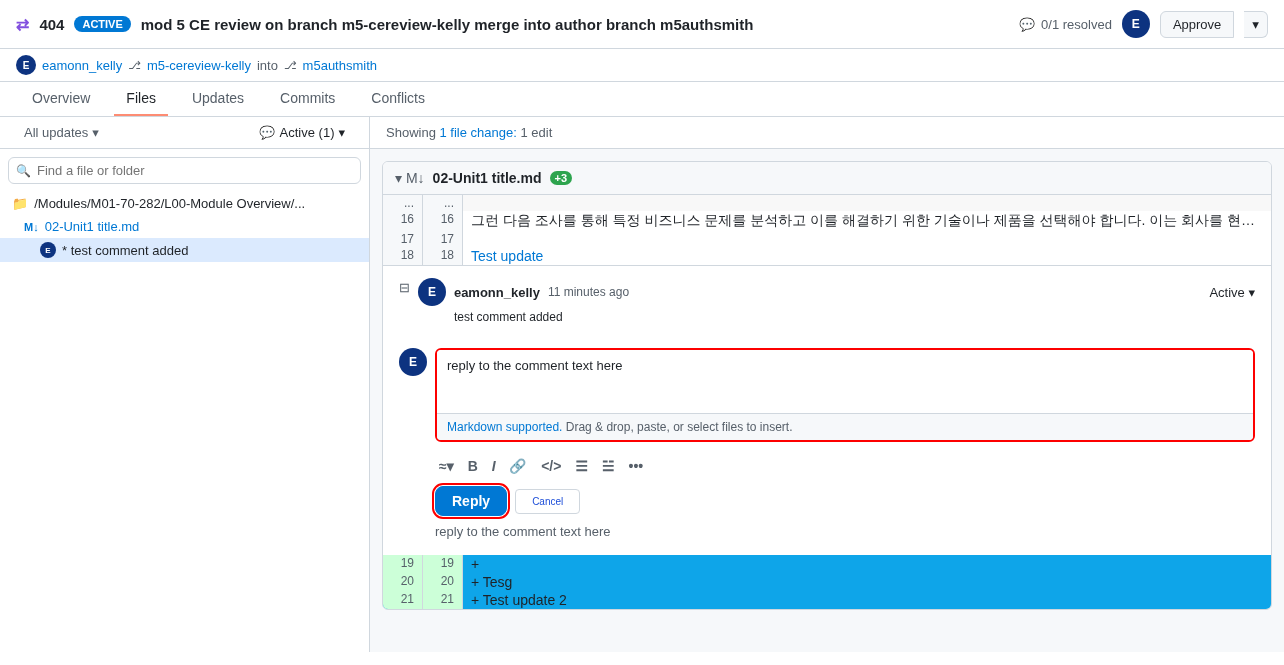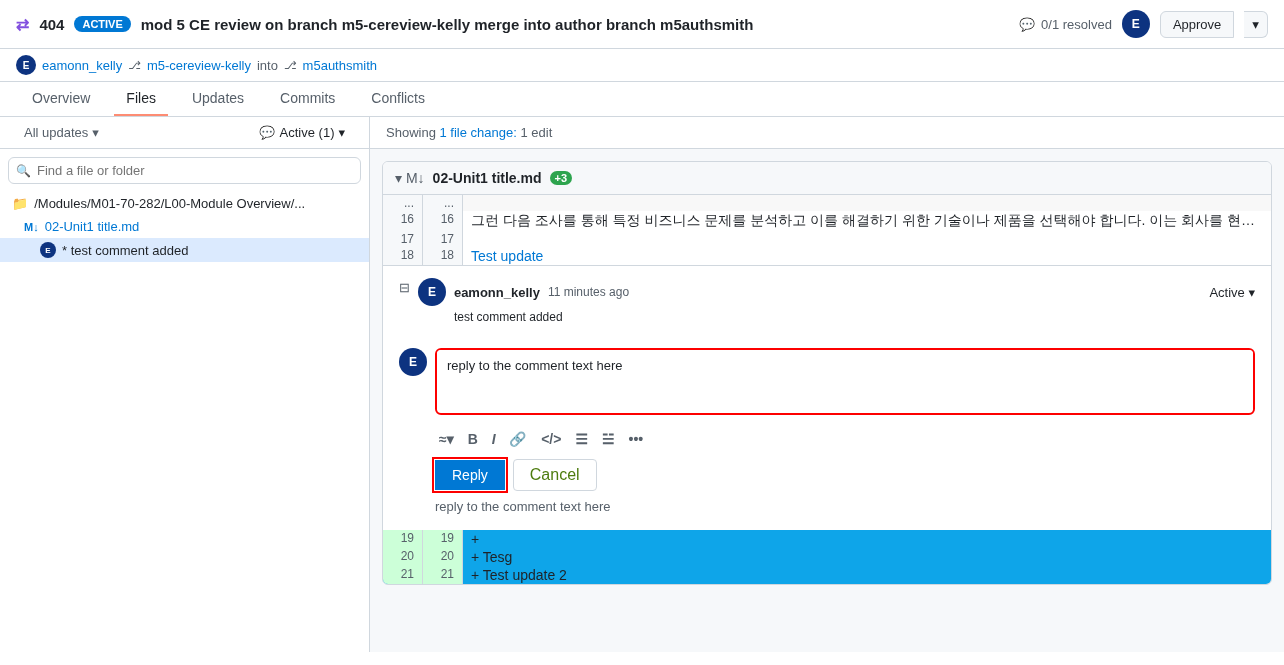--- a/index.html
+++ b/index.html
@@ -81,23 +81,23 @@
     .reply-textarea { width: 100%; border: none; outline: none; padding: 8px 10px; font-size: 13px; color: #1f2328; resize: none; min-height: 60px; font-family: inherit; }
     .reply-footer { padding: 6px 10px; background: #f6f8fa; border-top: 1px solid #d0d7de; font-size: 12px; color: #0078d4; }
     .reply-footer-text { color: #57606a; }
 
     
     .format-toolbar { display: flex; align-items: center; gap: 6px; padding: 6px 0; }
     .toolbar-btn { background: none; border: none; cursor: pointer; color: #57606a; font-size: 14px; padding: 2px 4px; border-radius: 3px; font-weight: 600; }
 
     
     .action-buttons { display: flex; align-items: center; gap: 8px; padding: 4px 0; }
-    .btn-reply { background: #0078d4; color: #fff; border: 1px solid #0078d4; padding: 6px 16px; border-radius: 0; cursor: pointer; font-size: 14px; font-weight: 400; outline: 2px solid #fd0000; outline-offset: 1px; }
+    .btn-reply { background: #0078d4; color: #fff; border: 1px solid #0078d4; padding: 6px 16px; border-radius: 8px; cursor: pointer; font-size: 14px; font-weight: 700; outline: 2px solid #fd0000; outline-offset: 1px; }
     .btn-resolve { background: #fff; color: #1f2328; border: 1px solid #d0d7de; padding: 6px 16px; border-radius: 4px; cursor: pointer; font-size: 14px; }
-    .btn-cancel { background: #fff; color: #4d7c0f; border: 1px solid #d0d7de; padding: 6px 16px; border-radius: 4px; cursor: pointer; font-size: 16px; }
+    .btn-cancel { background: #fff; color: #1d4ed8; border: 1px solid #d0d7de; padding: 6px 16px; border-radius: 4px; cursor: pointer; font-size: 10px; }
 
     
     .preview-text { font-size: 13px; color: #57606a; padding: 4px 0; margin-left: 36px; }
 
     
     .diff-line-added-full { background: #0ea5e9; }
   </style>
 </head>
 <body>
 
@@ -217,20 +217,24 @@
               </span>
             </div>
             <div class="comment-body">test comment added</div>
           </div>
         </div>
 
         <div class="reply-area">
           <div class="reply-avatar">E</div>
           <div class="reply-box-container">
             <textarea class="reply-textarea" style="">reply to the comment text here</textarea>
+            <div class="reply-footer">
+              <span>Markdown supported.</span>
+              <span class="reply-footer-text"> Drag &amp; drop, paste, or select files to insert.</span>
+            </div>
           </div>
         </div>
 
         <div style="margin-left:36px;">
           <div class="format-toolbar">
             <button class="toolbar-btn">≈▾</button>
             <button class="toolbar-btn"><b>B</b></button>
             <button class="toolbar-btn"><i>I</i></button>
             <button class="toolbar-btn">🔗</button>
             <button class="toolbar-btn">&lt;/&gt;</button>

